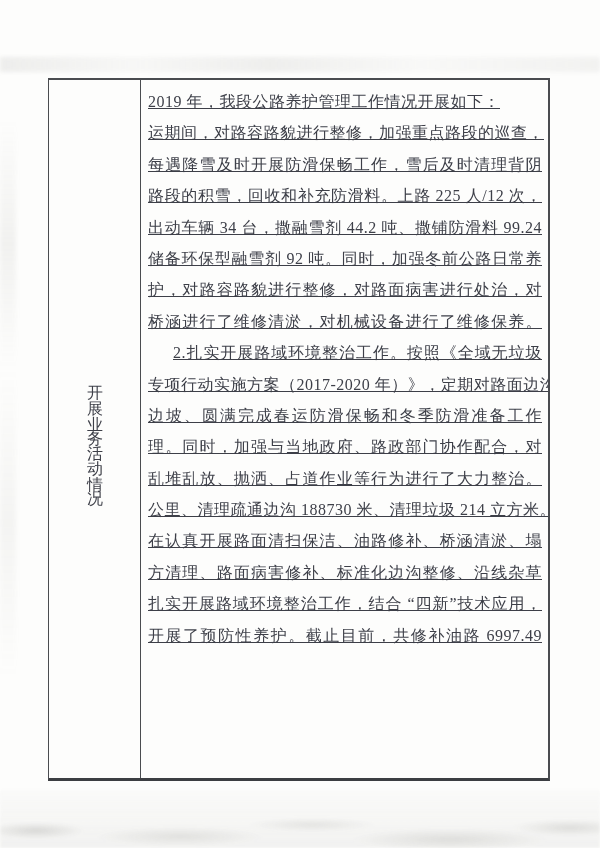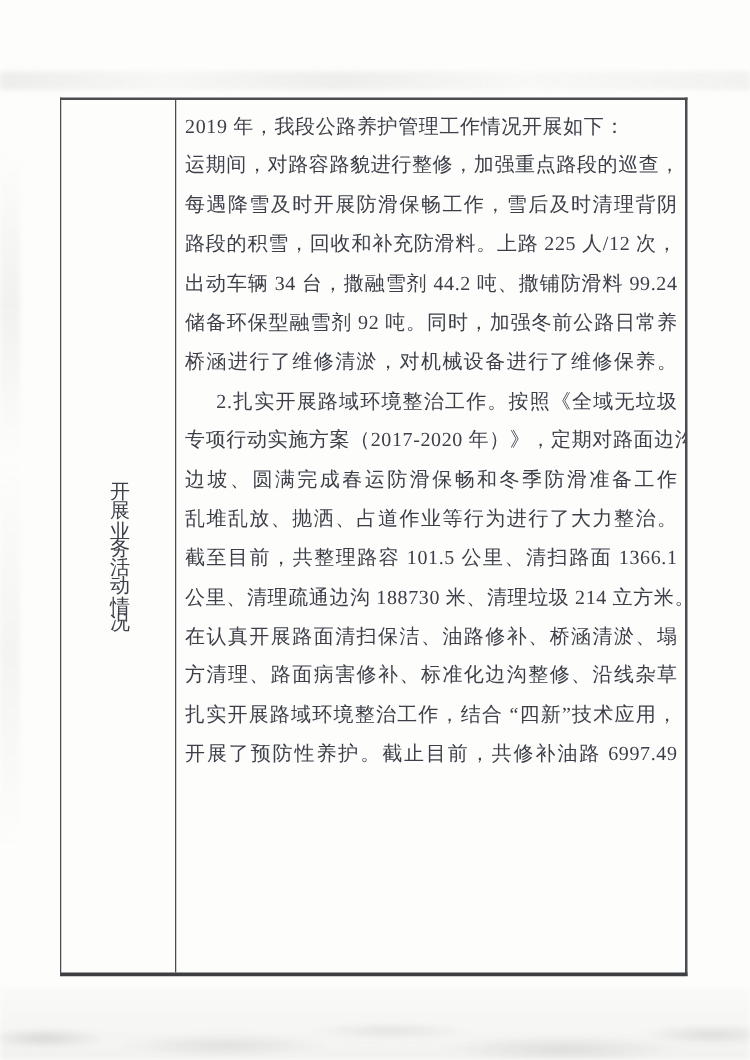--- a/index.html
+++ b/index.html
@@ -85,20 +85,21 @@
     font-size: 16px;
     letter-spacing: 15px;
     color: var(--ink);
     font-weight: 500;
     padding-top: 8px;
   }
   .content-cell {
     flex: 1 1 auto;
     padding: 6px 6px 0 7px;
     overflow: hidden;
+    text-decoration: underline;
   }
   .line {
     font-size: 16px;
     line-height: 31.4px;
     height: 31.4px;
     white-space: nowrap;
     text-align: justify;
     text-align-last: justify;
     letter-spacing: 0.5px;
   }
@@ -125,26 +126,27 @@
       <div class="vlabel">开展业务活动情况</div>
     </div>
 
     <div class="content-cell">
       <div class="line noj">2019 年，我段公路养护管理工作情况开展如下：</div>
       <div class="line">运期间，对路容路貌进行整修，加强重点路段的巡查，</div>
       <div class="line">每遇降雪及时开展防滑保畅工作，雪后及时清理背阴</div>
       <div class="line">路段的积雪，回收和补充防滑料。上路 225 人/12 次，</div>
       <div class="line">出动车辆 34 台，撒融雪剂 44.2 吨、撒铺防滑料 99.24</div>
       <div class="line">储备环保型融雪剂 92 吨。同时，加强冬前公路日常养</div>
+      <div class="line">护，对路容路貌进行整修，对路面病害进行处治，对</div>
       <div class="line">桥涵进行了维修清淤，对机械设备进行了维修保养。</div>
       <div class="line ind">2.扎实开展路域环境整治工作。按照《全域无垃圾</div>
       <div class="line">专项行动实施方案（2017-2020 年）》，定期对路面边沟</div>
       <div class="line">边坡、圆满完成春运防滑保畅和冬季防滑准备工作</div>
+      <div class="line">理。同时，加强与当地政府、路政部门协作配合，对</div>
       <div class="line">乱堆乱放、抛洒、占道作业等行为进行了大力整治。</div>
-      <div class="line">截至目前，共整理路容 101.5 公里、清扫路面 1366.1</div>
       <div class="line">公里、清理疏通边沟 188730 米、清理垃圾 214 立方米。</div>
       <div class="line">在认真开展路面清扫保洁、油路修补、桥涵清淤、塌</div>
       <div class="line">方清理、路面病害修补、标准化边沟整修、沿线杂草</div>
       <div class="line">扎实开展路域环境整治工作，结合 “四新”技术应用，</div>
       <div class="line">开展了预防性养护。截止目前，共修补油路 6997.49</div>
     </div>
 
   </div>
 </div>
 

